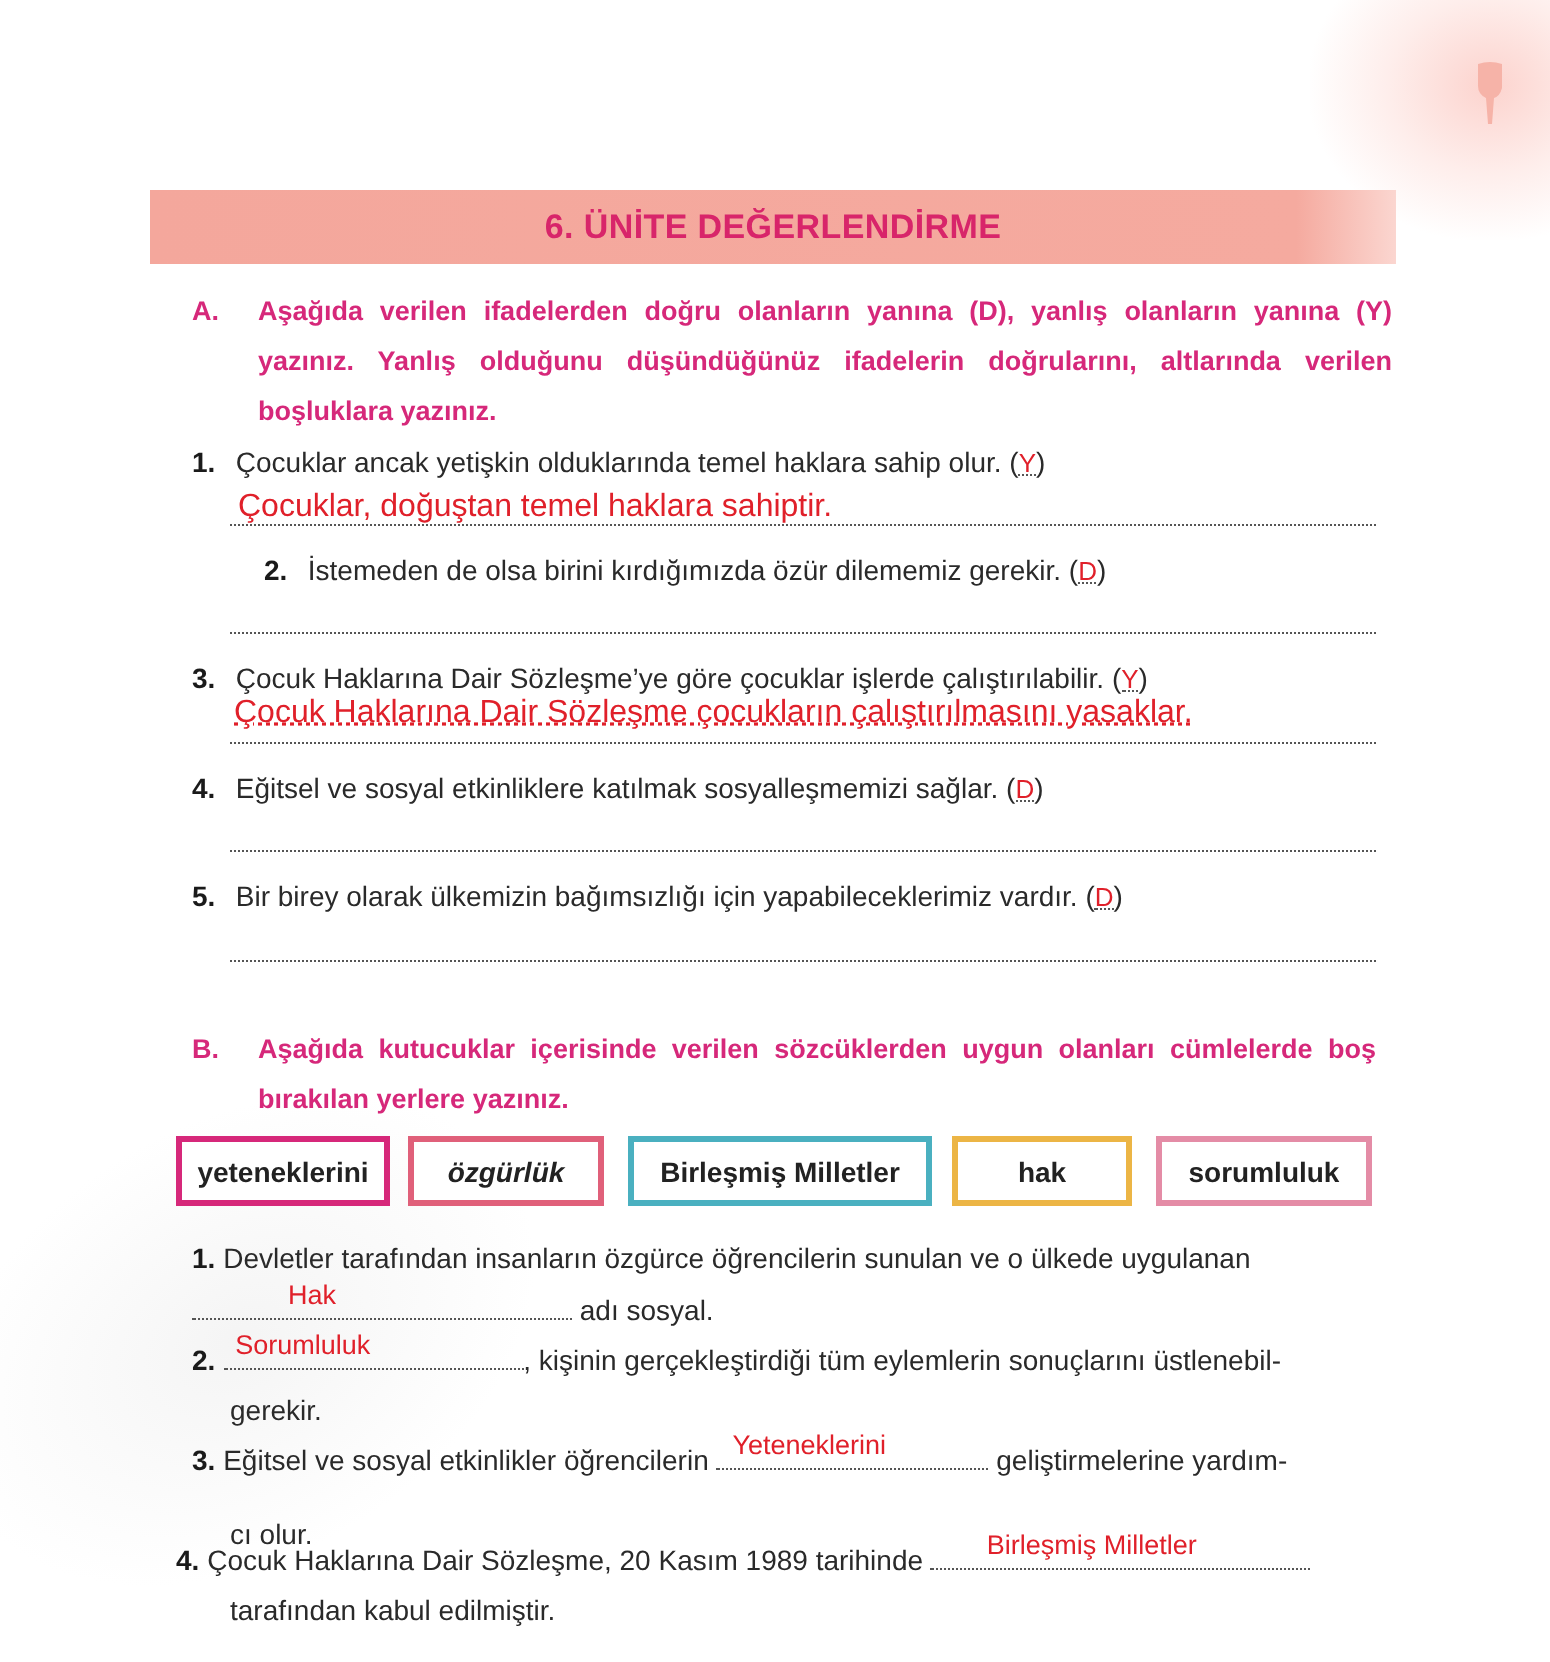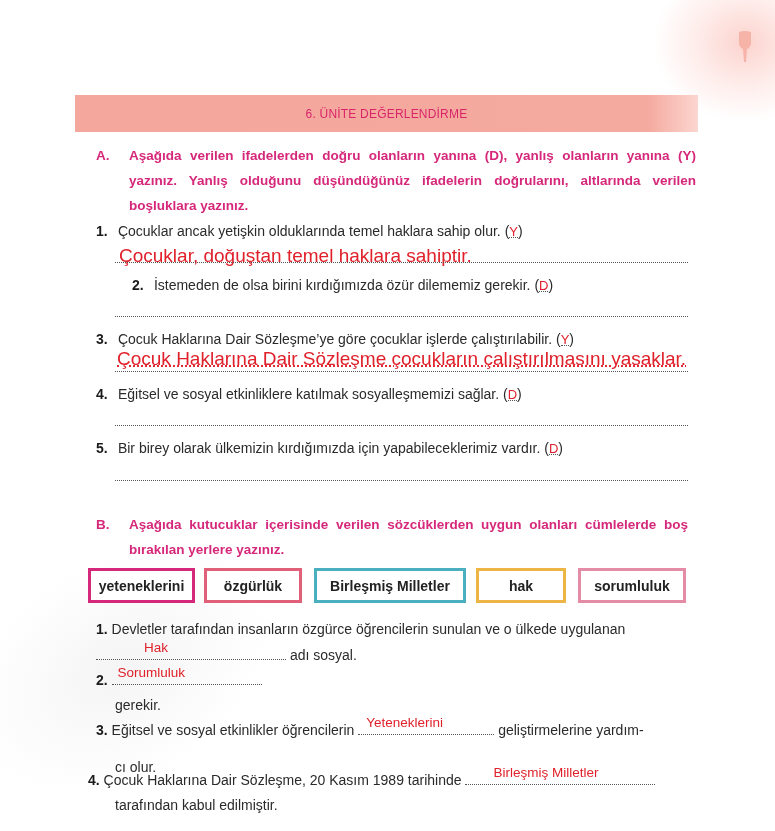--- a/index.html
+++ b/index.html
@@ -7,31 +7,31 @@
          font-family:"Liberation Sans", sans-serif; color:#222; }
   .corner-glow { position:absolute; right:-30px; top:-20px; width:150px; height:140px;
          background:radial-gradient(ellipse at 60% 45%, rgba(250,175,165,0.55) 0%, rgba(252,205,198,0.35) 40%, rgba(255,255,255,0) 72%); }
   .corner-mark { position:absolute; left:738px; top:30px; width:14px; height:34px; }
   .watermark { position:absolute; left:-40px; top:560px; width:320px; height:220px;
          background:radial-gradient(ellipse at center, rgba(240,240,240,0.7) 0%, rgba(255,255,255,0) 70%);
          transform:rotate(-30deg); }
   .title-banner { position:absolute; left:75px; top:95px; width:623px; height:37px;
          background:linear-gradient(90deg,#f4a79c 0%, #f5aa9f 92%, #fbd6d0 100%);
          display:flex; align-items:center; justify-content:center; }
-  .title-banner span { font-size:12px; font-weight:normal; color:#d8256a; letter-spacing:0.2px; }
+  .title-banner span { font-size:17px; font-weight:bold; color:#d8256a; letter-spacing:0.2px; }
   .instr { position:absolute; left:96px; width:600px; color:#d6287a; font-weight:bold;
            font-size:13.5px; line-height:25px; }
   .instr .letter { position:absolute; left:0; top:0; }
   .instr .text { margin-left:33px; display:block; text-align:justify; }
   .q { position:absolute; left:96px; width:592px; font-size:14px; color:#2a2a2a; line-height:20px; white-space:nowrap; }
   .q .num { font-weight:bold; color:#1a1a1a; display:inline-block; width:18px; }
   .mark { color:#e0202a; font-family:"Liberation Sans", sans-serif; font-size:13px; position:relative; }
   .mark::after { content:""; position:absolute; left:0; right:0; bottom:1px; border-bottom:1px dotted #555; }
   .dotline { position:absolute; left:115px; width:573px; height:0; border-bottom:1.6px dotted #555; }
-  .answer { position:absolute; left:119px; color:#e0202a; font-size:19px; white-space:nowrap; }
+  .answer { position:absolute; left:119px; color:#e0202a; font-size:16px; white-space:nowrap; }
   .word-box { position:absolute; top:568px; height:35px; border:3px solid; box-sizing:border-box;
               display:flex; align-items:center; justify-content:center; font-weight:bold; font-size:14px; color:#222; background:#fff; }
   .b-q { position:absolute; font-size:14px; color:#2a2a2a; line-height:20px; white-space:nowrap; }
   .b-q .num { font-weight:bold; color:#1a1a1a; }
   .blank { display:inline-block; position:relative; border-bottom:1.6px dotted #555; height:14px; vertical-align:baseline; }
   .blank .fill { position:absolute; bottom:1px; color:#e0202a; font-size:13.5px; white-space:nowrap; }
 </style>
 </head>
 <body>
 
@@ -75,34 +75,34 @@
 
 <div class="q" style="top:384px;">
   <span class="num">4.</span>
   <span>Eğitsel ve sosyal etkinliklere katılmak sosyalleşmemizi sağlar.</span>
   <span>(</span><span class="mark">D</span><span>)</span>
 </div>
 <div class="dotline" style="top:425px;"></div>
 
 <div class="q" style="top:438px;">
   <span class="num">5.</span>
-  <span>Bir birey olarak ülkemizin kırdığımızda için yapabileceklerimiz vardır.</span>
+  <span>Bir birey olarak ülkemizin bağımsızlığı için yapabileceklerimiz vardır.</span>
   <span>(</span><span class="mark">D</span><span>)</span>
 </div>
 <div class="dotline" style="top:480px;"></div>
 
 <div class="instr" style="top:512px; width:592px;">
   <span class="letter">B.</span>
   <span class="text">Aşağıda kutucuklar içerisinde verilen sözcüklerden uygun olanları cümlelerde boş bırakılan yerlere yazınız.</span>
 </div>
 
 <div class="word-box" style="left:88px; width:107px; border-color:#d6287a;">
   <span>yeteneklerini</span>
 </div>
-<div class="word-box" style="left:204px; width:98px; border-color:#e0607a;">
+<div class="word-box" style="left:204px; width:98px; border-color:#e0607a;font-style:italic;">
   <span>özgürlük</span>
 </div>
 <div class="word-box" style="left:314px; width:152px; border-color:#4ab0c0;">
   <span>Birleşmiş Milletler</span>
 </div>
 <div class="word-box" style="left:476px; width:90px; border-color:#ecb545;">
   <span>hak</span>
 </div>
 <div class="word-box" style="left:578px; width:108px; border-color:#e48ca6;">
   <span>sorumluluk</span>
@@ -112,21 +112,21 @@
   <span class="num">1.</span>
   <span>Devletler tarafından insanların özgürce öğrencilerin sunulan ve o ülkede uygulanan</span>
 </div>
 <div class="b-q" style="left:96px; top:645px;">
   <span class="blank" style="width:190px;"><span class="fill" style="left:48px;">Hak</span></span>
   <span>adı sosyal.</span>
 </div>
 
 <div class="b-q" style="left:96px; top:670px;">
   <span class="num">2.</span>
-  <span class="blank" style="width:150px;"><span class="fill" style="left:6px;">Sorumluluk</span></span>
+  <span class="blank" style="width:150px;"><span class="fill" style="left:6px;">Sorumluluk</span></span><span>, kişinin gerçekleştirdiği tüm eylemlerin sonuçlarını üstlenebil-</span>
 </div>
 <div class="b-q" style="left:115px; top:695px;">gerekir.</div>
 
 <div class="b-q" style="left:96px; top:720px;">
   <span class="num">3.</span>
   <span>Eğitsel ve sosyal etkinlikler öğrencilerin</span>
   <span class="blank" style="width:136px;"><span class="fill" style="left:8px;">Yeteneklerini</span></span>
   <span>geliştirmelerine yardım-</span>
 </div>
 <div class="b-q" style="left:115px; top:745px;margin-top:12px;">cı olur.</div>

